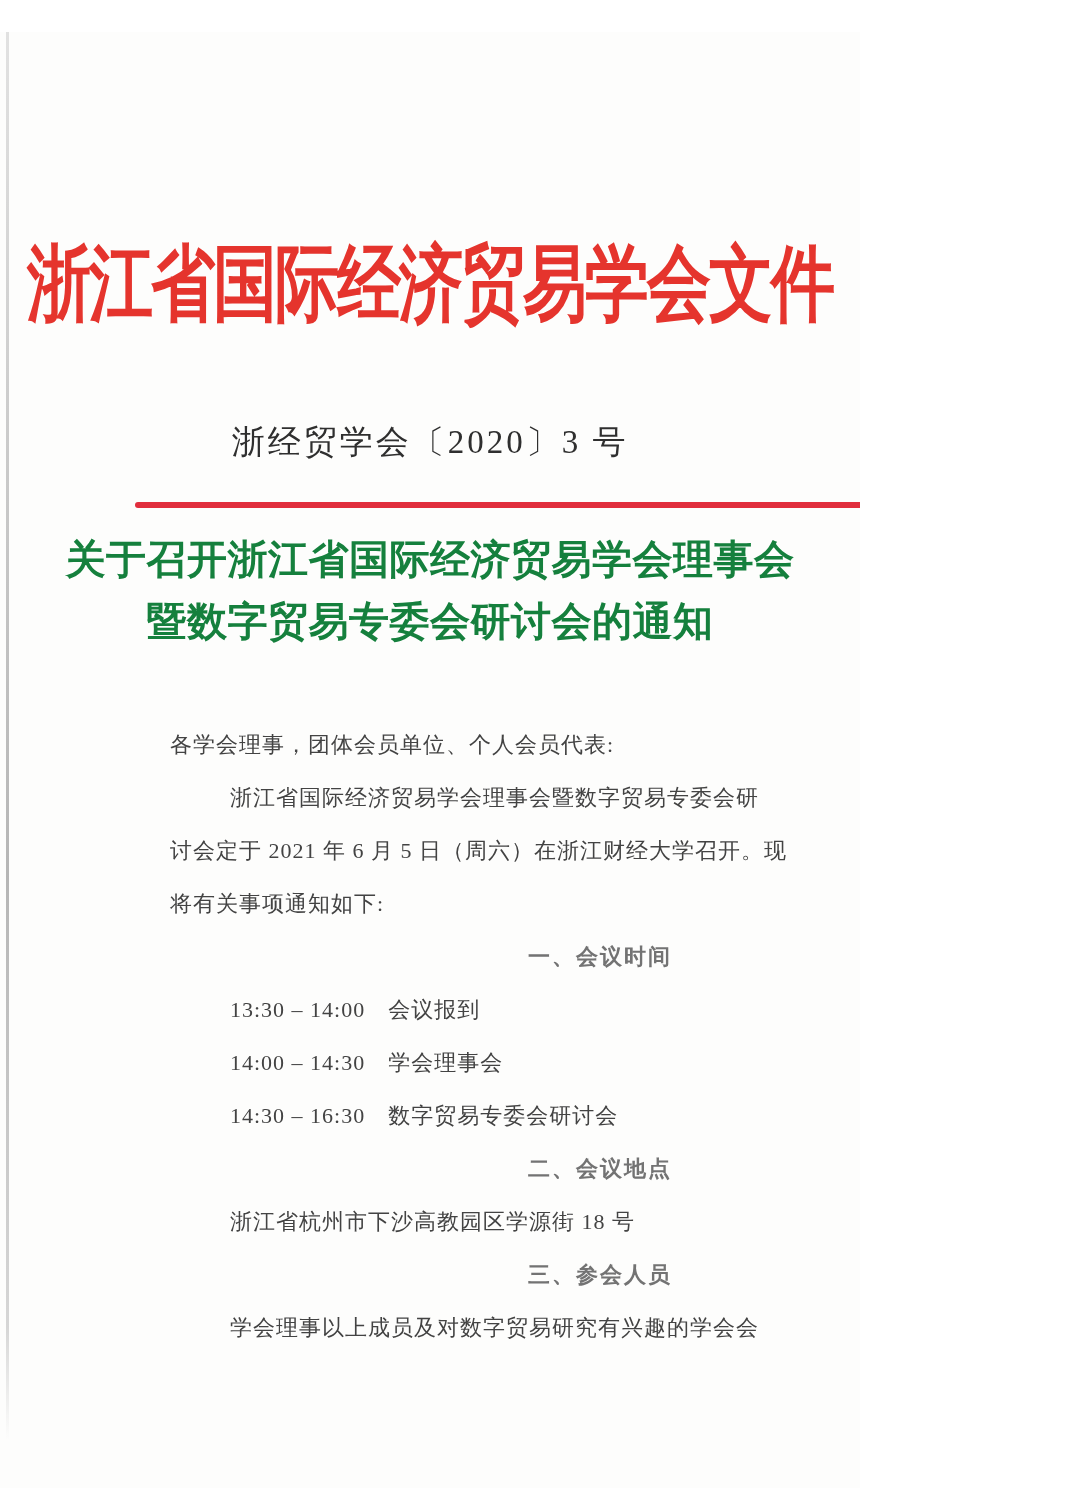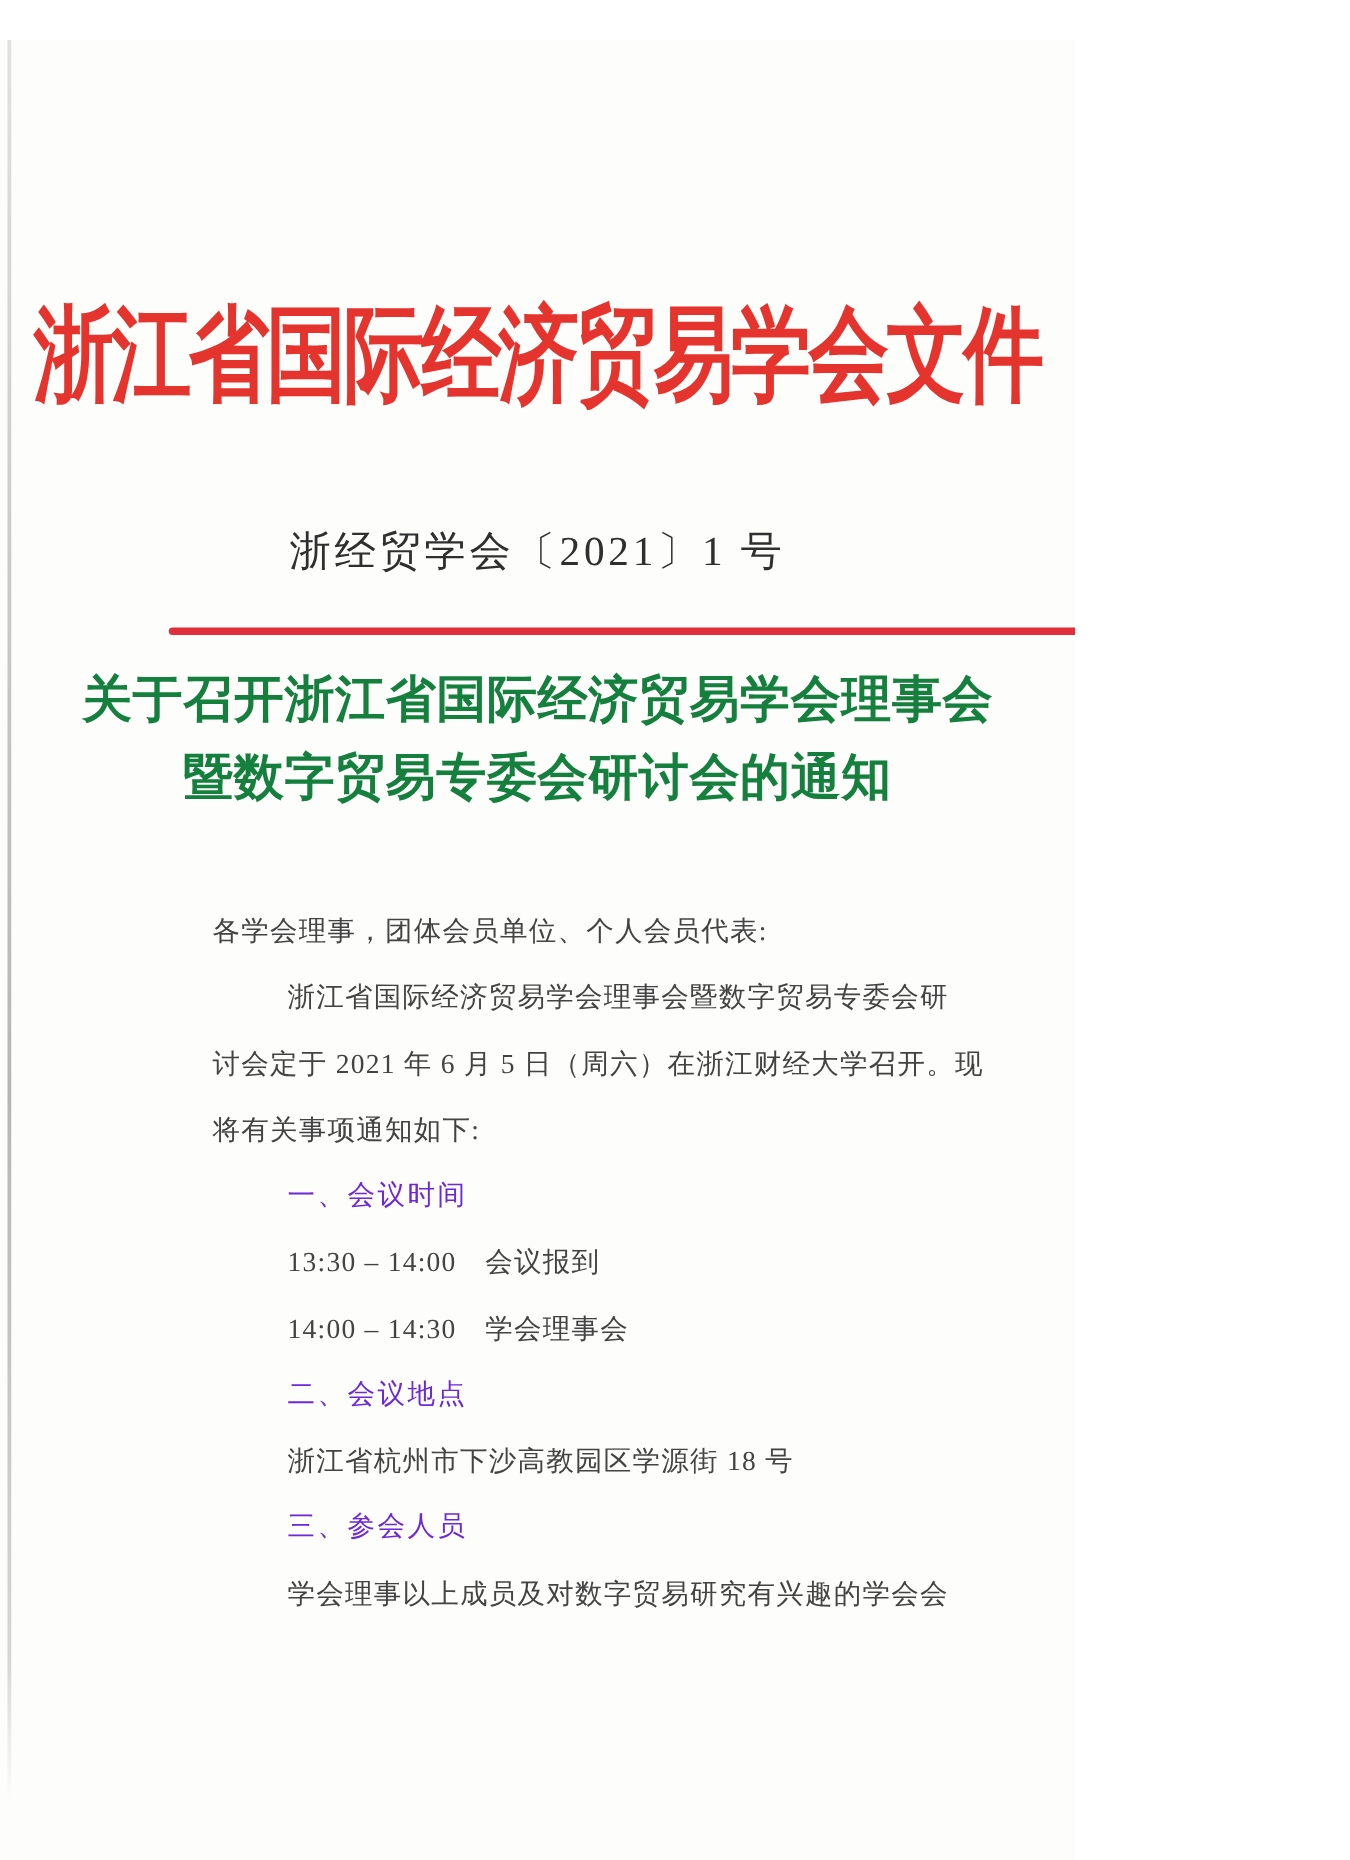--- a/index.html
+++ b/index.html
@@ -89,52 +89,54 @@
   }
   .line {
     white-space: pre-wrap;
   }
   .line.indent {
     padding-left: 60px;
   }
   .line.heading {
     padding-left: 60px;
     font-family: "DejaVu Sans", "Liberation Sans", sans-serif;
-    font-weight: 400;
+    font-weight: 700;
     letter-spacing: 2px;
-    color: #6d28d9;
+    color: #737373;
+    text-align: center;
   }
 </style>
 </head>
 <body>
 
 <div class="page">
 
   <div class="scan-edge"></div>
 
   <div class="banner">
     <span class="banner-inner" style="color: rgb(229, 52, 45);">浙江省国际经济贸易学会文件</span>
   </div>
 
-  <div class="doc-number">浙经贸学会〔2021〕1 号</div>
+  <div class="doc-number">浙经贸学会〔2020〕3 号</div>
 
   <div class="red-rule" style="background: rgb(225, 46, 61);"></div>
 
   <div class="doc-title" style="color: #15803d;">
     <div>关于召开浙江省国际经济贸易学会理事会</div>
     <div>暨数字贸易专委会研讨会的通知</div>
   </div>
 
   <div class="doc-body" style="color: rgb(67, 67, 67);">
       <div class="line plain">各学会理事，团体会员单位、个人会员代表:</div>
       <div class="line indent">浙江省国际经济贸易学会理事会暨数字贸易专委会研</div>
       <div class="line plain">讨会定于 2021 年 6 月 5 日（周六）在浙江财经大学召开。现</div>
       <div class="line plain">将有关事项通知如下:</div>
       <div class="line heading">一、会议时间</div>
       <div class="line indent">13:30 – 14:00　会议报到</div>
       <div class="line indent">14:00 – 14:30　学会理事会</div>
+      <div class="line indent">14:30 – 16:30　数字贸易专委会研讨会</div>
       <div class="line heading">二、会议地点</div>
       <div class="line indent">浙江省杭州市下沙高教园区学源街 18 号</div>
       <div class="line heading">三、参会人员</div>
       <div class="line indent">学会理事以上成员及对数字贸易研究有兴趣的学会会</div>
     </div>
 
 </div>
 
 </body></html>

